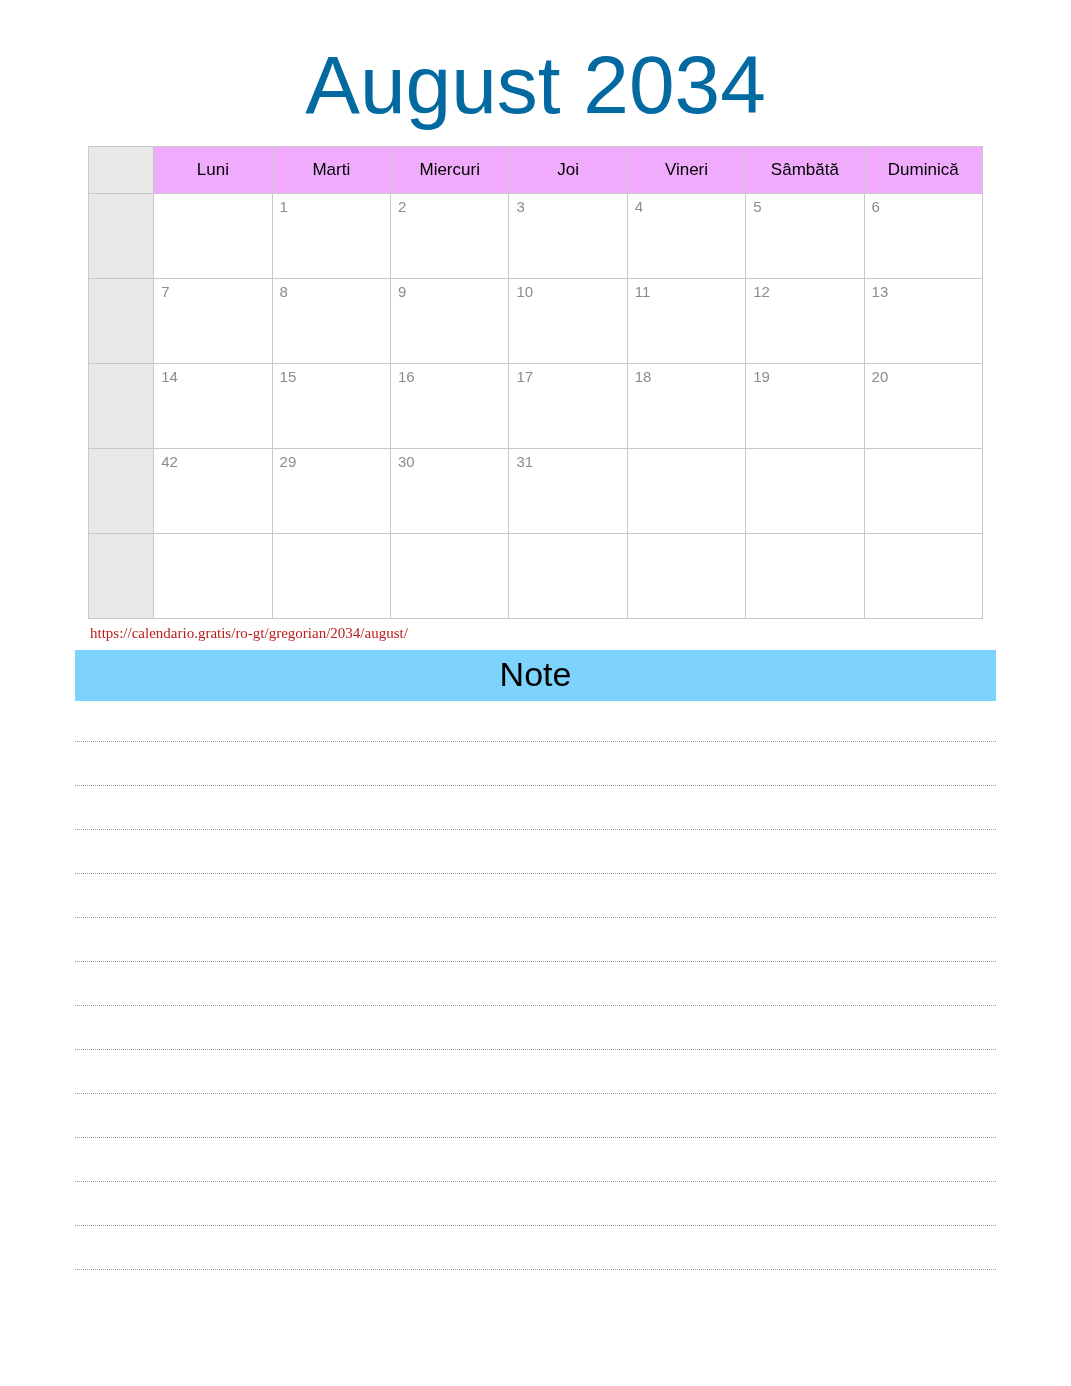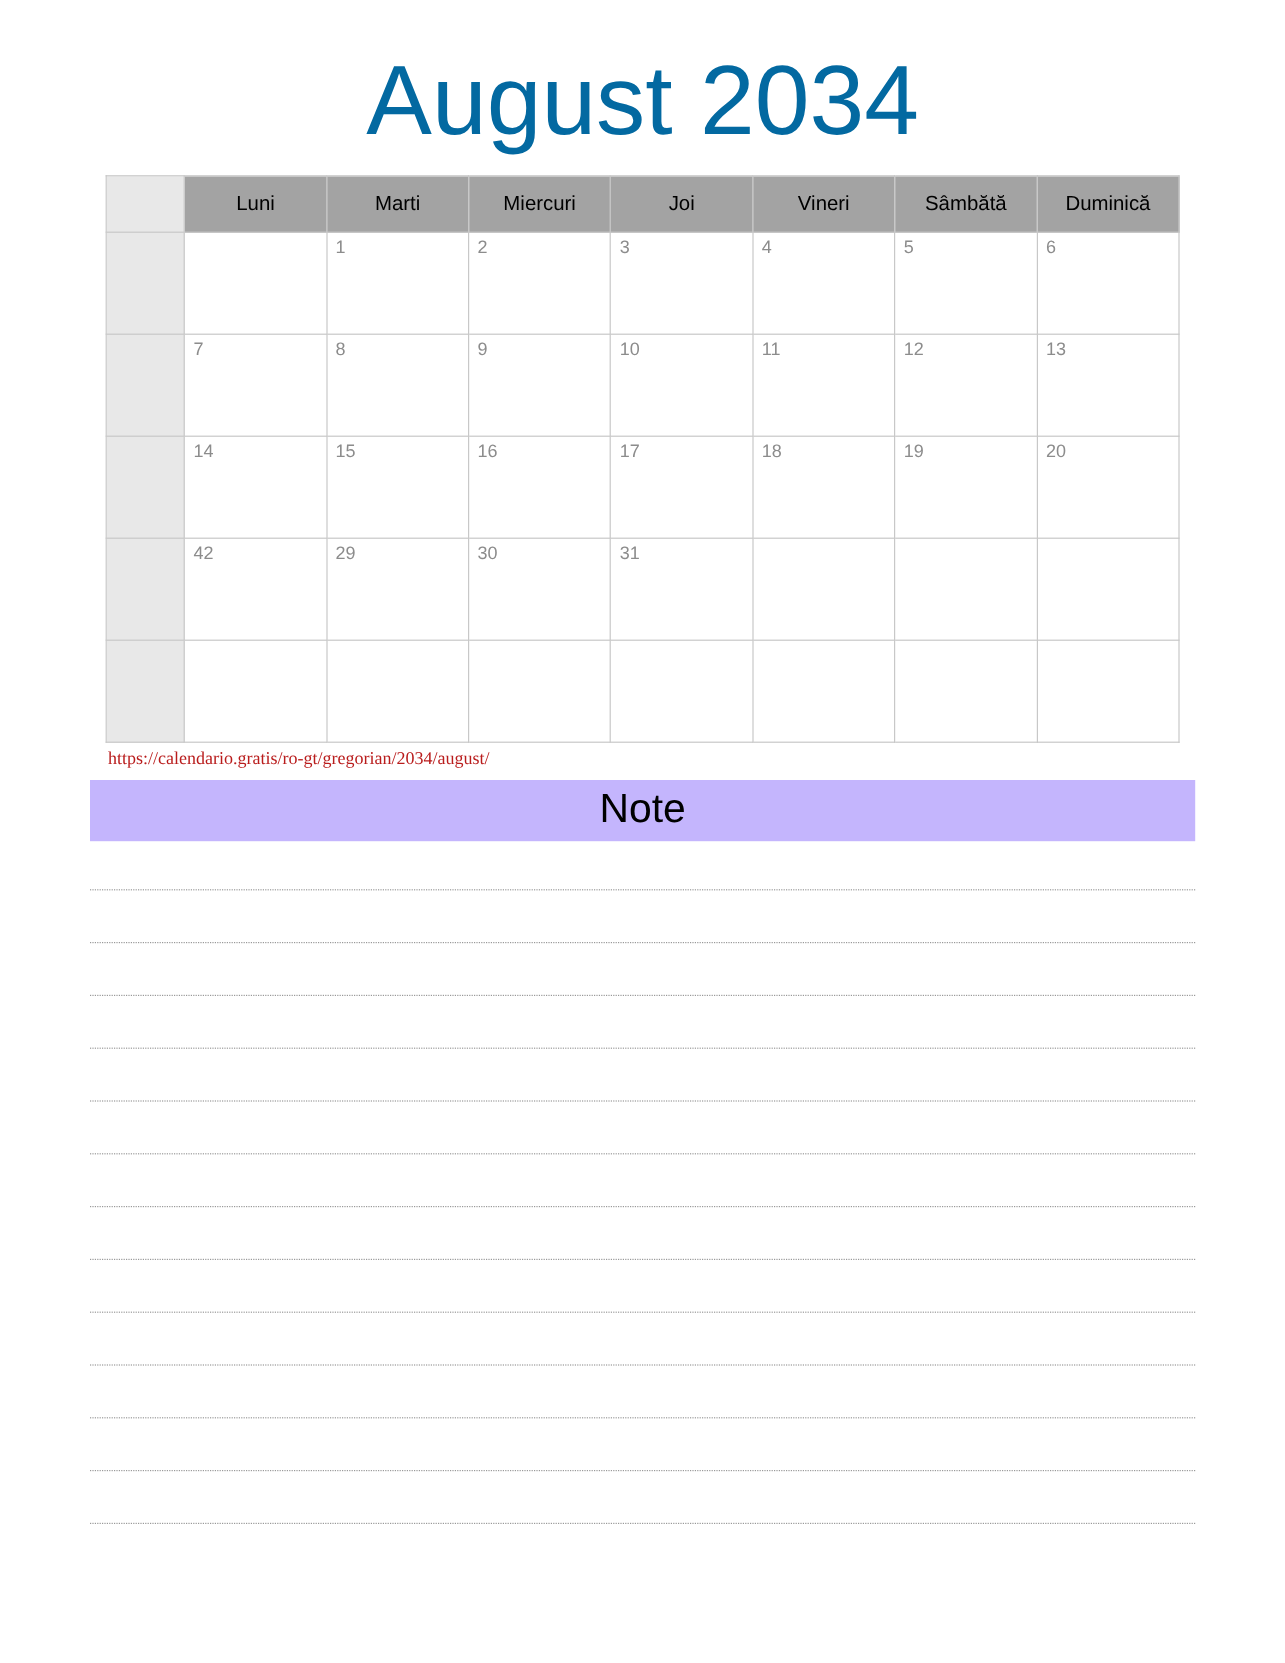--- a/index.html
+++ b/index.html
@@ -53,21 +53,21 @@
     padding: 0;
   }
   col.weeknum { width: 65px; }
   col.daycol  { width: 118px; }
 
   th.corner {
     background: #e8e8e8;
     border-left: 1px solid #c8c8c8;
   }
   th.dayhead {
-    background: #a3a3a3;
+    background: #f0abfc;
     font-size: 17px;
     font-weight: 400;
     height: 46px;
     text-align: center;
     vertical-align: middle;
     color: #000;
   }
   td.weekcell {
     background: #e8e8e8;
     height: 84px;
@@ -92,21 +92,21 @@
     color: #b91c1c;
     font-family: "Liberation Serif", serif;
   }
 
   
   .notes-wrap {
     margin: 8px 75px 0 75px;
     width: 921px;
   }
   .notes-header {
-    background: #c4b5fd;
+    background: #7dd3fc;
     text-align: center;
     font-size: 34px;
     font-weight: 400;
     color: #000;
     padding: 6px 0 8px 0;
     line-height: 1.1;
   }
   .note-line {
     border-bottom: 1px dotted #999999;
     height: 43px;

